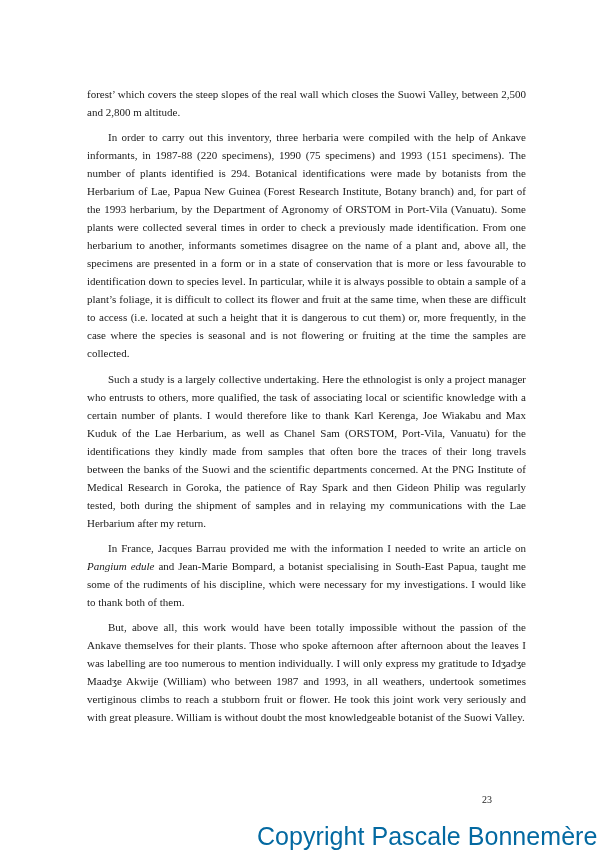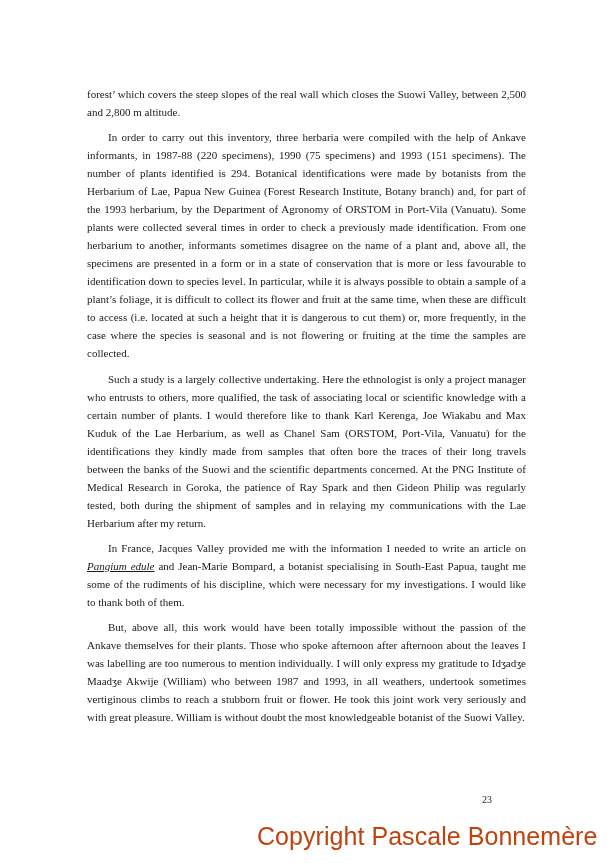--- a/index.html
+++ b/index.html
@@ -27,47 +27,46 @@
     }
     .page-body p {
       margin: 0 0 7.3px 0;
       text-indent: 0;
     }
     .page-body p.indent {
       text-indent: 21px;
     }
     .page-body i {
       font-style: italic;
-      text-decoration: underline;
     }
     .page-number {
       position: absolute;
       left: 482px;
       top: 794px;
       font-family: "Liberation Serif", "DejaVu Serif", serif;
       font-size: 10px;
       color: #222;
     }
     .copyright {
       position: absolute;
       left: 257px;
       top: 822px;
       font-family: "Liberation Sans", "DejaVu Sans", sans-serif;
       font-size: 25px;
-      color: #c2410c;
+      color: #0369a1;
       letter-spacing: 0.05px;
       white-space: nowrap;
     }
   </style>
 </head>
 <body>
 
 <div class="page-body">
   <p>forest’ which covers the steep slopes of the real wall which closes the Suowi Valley, between 2,500 and 2,800 m altitude.</p>
   <p class="indent">In order to carry out this inventory, three herbaria were compiled with the help of Ankave informants, in 1987-88 (220 specimens), 1990 (75 specimens) and 1993 (151 specimens). The number of plants identified is 294. Botanical identifications were made by botanists from the Herbarium of Lae, Papua New Guinea (Forest Research Institute, Botany branch) and, for part of the 1993 herbarium, by the Department of Agronomy of ORSTOM in Port-Vila (Vanuatu). Some plants were collected several times in order to check a previously made identification. From one herbarium to another, informants sometimes disagree on the name of a plant and, above all, the specimens are presented in a form or in a state of conservation that is more or less favourable to identification down to species level. In particular, while it is always possible to obtain a sample of a plant’s foliage, it is difficult to collect its flower and fruit at the same time, when these are difficult to access (i.e. located at such a height that it is dangerous to cut them) or, more frequently, in the case where the species is seasonal and is not flowering or fruiting at the time the samples are collected.</p>
   <p class="indent">Such a study is a largely collective undertaking. Here the ethnologist is only a project manager who entrusts to others, more qualified, the task of associating local or scientific knowledge with a certain number of plants. I would therefore like to thank Karl Kerenga, Joe Wiakabu and Max Kuduk of the Lae Herbarium, as well as Chanel Sam (ORSTOM, Port-Vila, Vanuatu) for the identifications they kindly made from samples that often bore the traces of their long travels between the banks of the Suowi and the scientific departments concerned. At the PNG Institute of Medical Research in Goroka, the patience of Ray Spark and then Gideon Philip was regularly tested, both during the shipment of samples and in relaying my communications with the Lae Herbarium after my return.</p>
-  <p class="indent"><span>In France, Jacques Valley provided me with the information I needed to write an article on </span><i>Pangium edule</i><span> and Jean-Marie Bompard, a botanist specialising in South-East Papua, taught me some of the rudiments of his discipline, which were necessary for my investigations. I would like to thank both of them.</span></p>
+  <p class="indent"><span>In France, Jacques Barrau provided me with the information I needed to write an article on </span><i>Pangium edule</i><span> and Jean-Marie Bompard, a botanist specialising in South-East Papua, taught me some of the rudiments of his discipline, which were necessary for my investigations. I would like to thank both of them.</span></p>
   <p class="indent">But, above all, this work would have been totally impossible without the passion of the Ankave themselves for their plants. Those who spoke afternoon after afternoon about the leaves I was labelling are too numerous to mention individually. I will only express my gratitude to Idʒadʒe Maadʒe Akwije (William) who between 1987 and 1993, in all weathers, undertook sometimes vertiginous climbs to reach a stubborn fruit or flower. He took this joint work very seriously and with great pleasure. William is without doubt the most knowledgeable botanist of the Suowi Valley.</p>
 </div>
 
 <div class="page-number">23</div>
 
 <div class="copyright">Copyright Pascale Bonnemère</div>
 
 </body></html>

